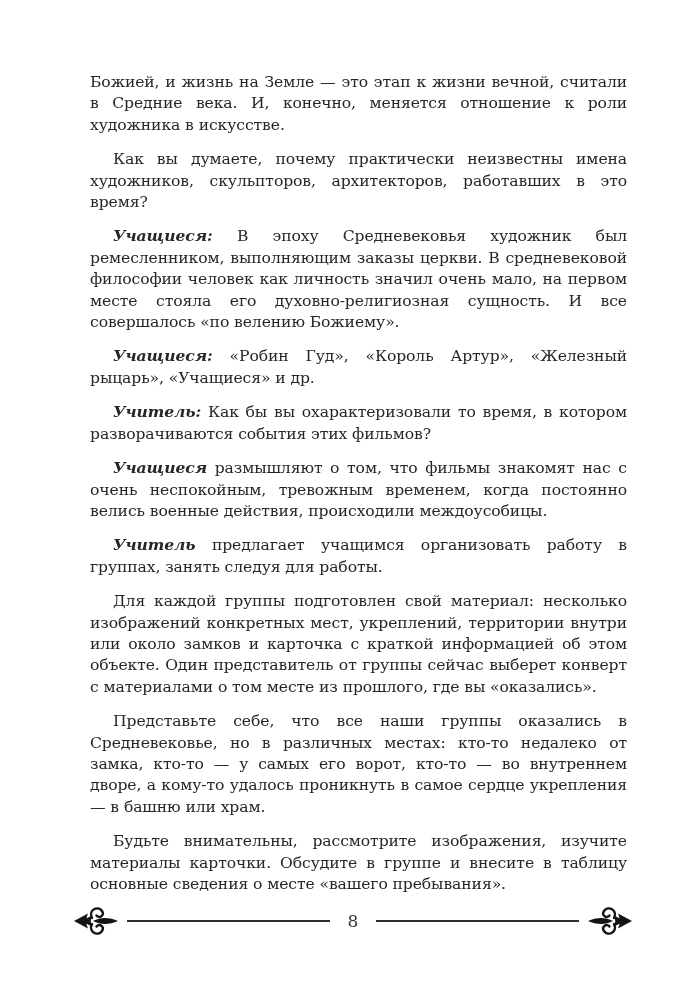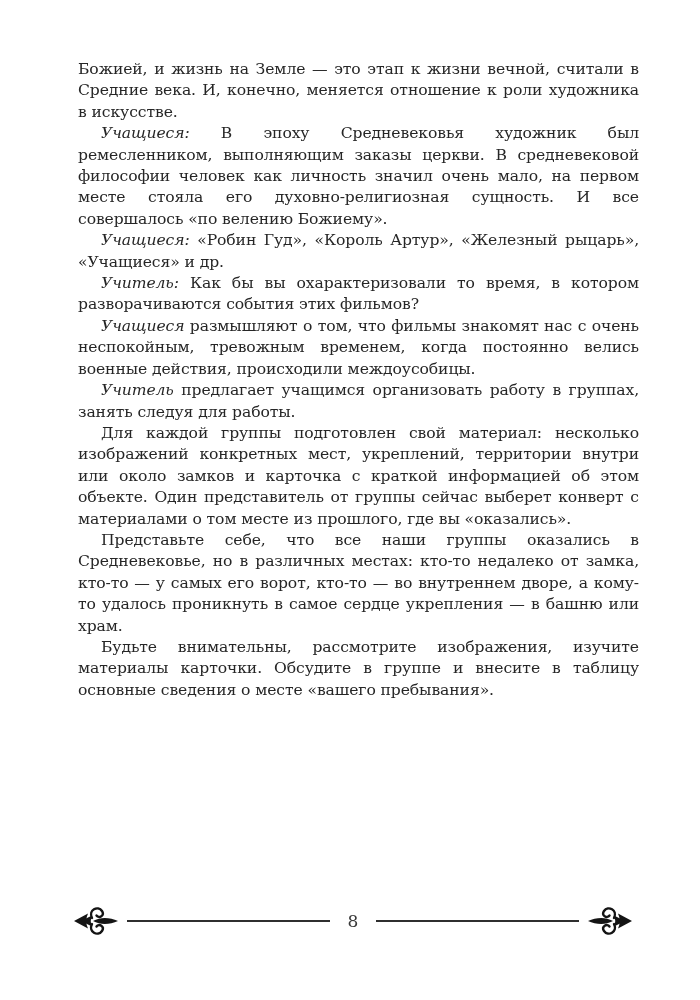--- a/index.html
+++ b/index.html
@@ -24,29 +24,30 @@
     overflow: hidden;
     color: #262626;
     font-size: 15.6px;
     line-height: 21.4px;
     letter-spacing: -0.1px;
     text-align: justify;
     hyphens: auto;
     -webkit-hyphens: auto;
   }
   .text-block p {
-    margin: 0;
+    margin: 12px;
     padding: 0;
     text-indent: 23px;
   }
   .text-block p.continued {
     text-indent: 0;
   }
   .lead {
     font-style: italic;
+    font-weight: bold;
   }
   .footer {
     position: absolute;
     left: 73px;
     width: 560px;
     top: 903px;
     height: 36px;
     display: flex;
     align-items: center;
     color: #3a3a3a;
@@ -70,20 +71,21 @@
     color: #3a3a3a;
   }
 </style>
 </head>
 <body>
 
 <div class="page">
 
   <div class="text-block" lang="ru">
     <p class="continued"><i class="lead"></i><span>Божией, и жизнь на Земле — это этап к жизни вечной, считали в Средние века. И, конечно, меняется отношение к роли художника в искусстве.</span></p>
+    <p><i class="lead"></i><span>Как вы думаете, почему практически неизвестны имена художников, скульпторов, архитекторов, работавших в это время?</span></p>
     <p><i class="lead">Учащиеся:</i><span> В эпоху Средневековья художник был ремесленником, выполняющим заказы церкви. В средневековой философии человек как личность значил очень мало, на первом месте стояла его духовно-религиозная сущность. И все совершалось «по велению Божиему».</span></p>
     <p><i class="lead">Учащиеся:</i><span> «Робин Гуд», «Король Артур», «Железный рыцарь», «Учащиеся» и др.</span></p>
     <p><i class="lead">Учитель:</i><span> Как бы вы охарактеризовали то время, в котором разворачиваются события этих фильмов?</span></p>
     <p><i class="lead">Учащиеся</i><span> размышляют о том, что фильмы знакомят нас с очень неспокойным, тревожным временем, когда постоянно велись военные действия, происходили междоусобицы.</span></p>
     <p><i class="lead">Учитель</i><span> предлагает учащимся организовать работу в группах, занять следуя для работы.</span></p>
     <p><i class="lead"></i><span>Для каждой группы подготовлен свой материал: несколько изображений конкретных мест, укреплений, территории внутри или около замков и карточка с краткой информацией об этом объекте. Один представитель от группы сейчас выберет конверт с материалами о том месте из прошлого, где вы «оказались».</span></p>
     <p><i class="lead"></i><span>Представьте себе, что все наши группы оказались в Средневековье, но в различных местах: кто-то недалеко от замка, кто-то — у самых его ворот, кто-то — во внутреннем дворе, а кому-то удалось проникнуть в самое сердце укрепления — в башню или храм.</span></p>
     <p><i class="lead"></i><span>Будьте внимательны, рассмотрите изображения, изучите материалы карточки. Обсудите в группе и внесите в таблицу основные сведения о месте «вашего пребывания».</span></p>
 
   </div>

